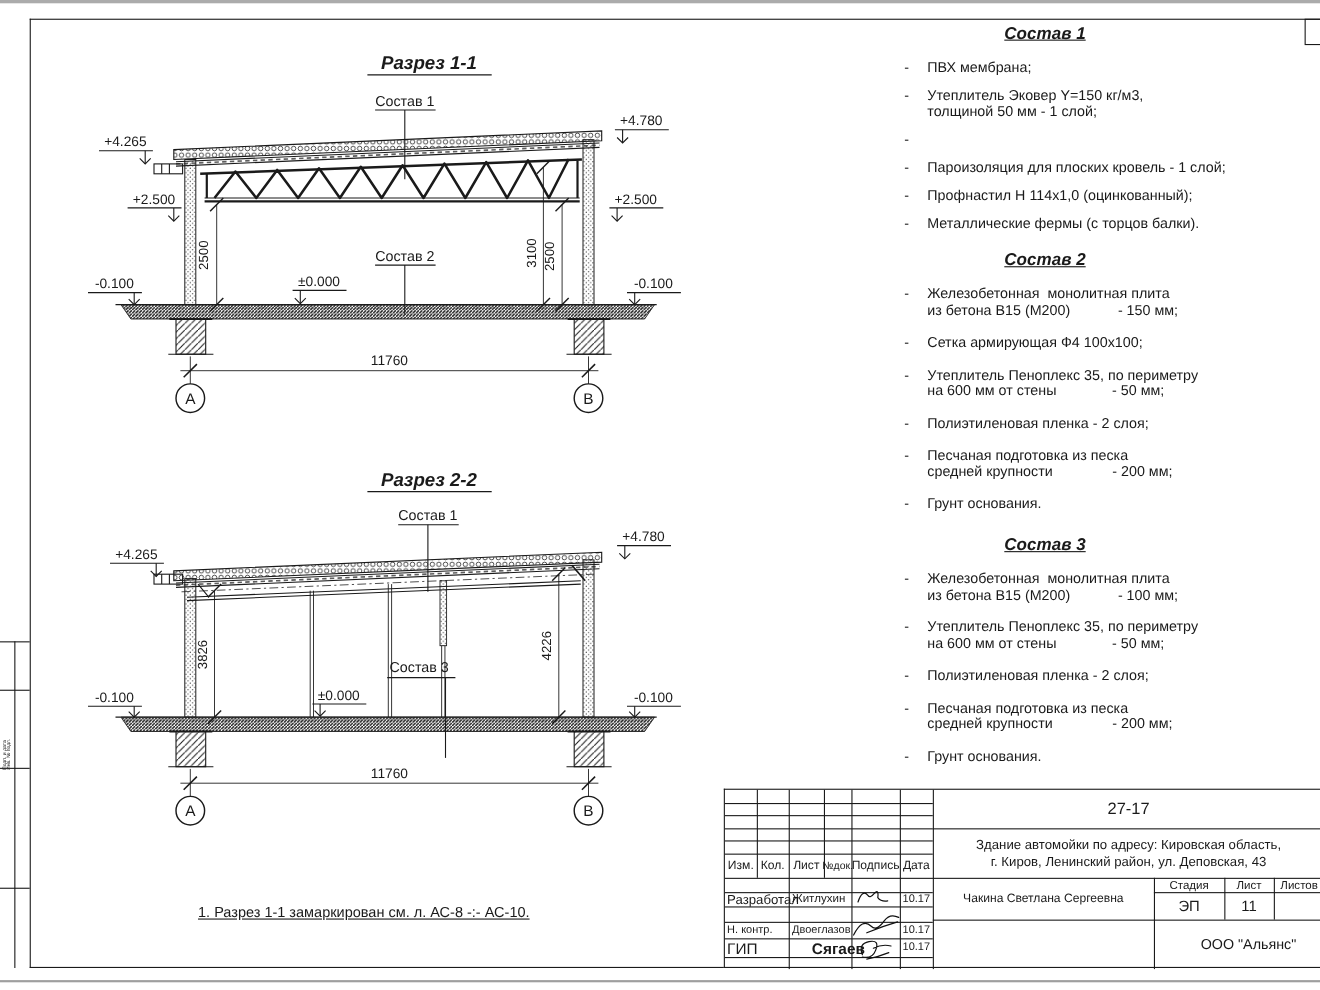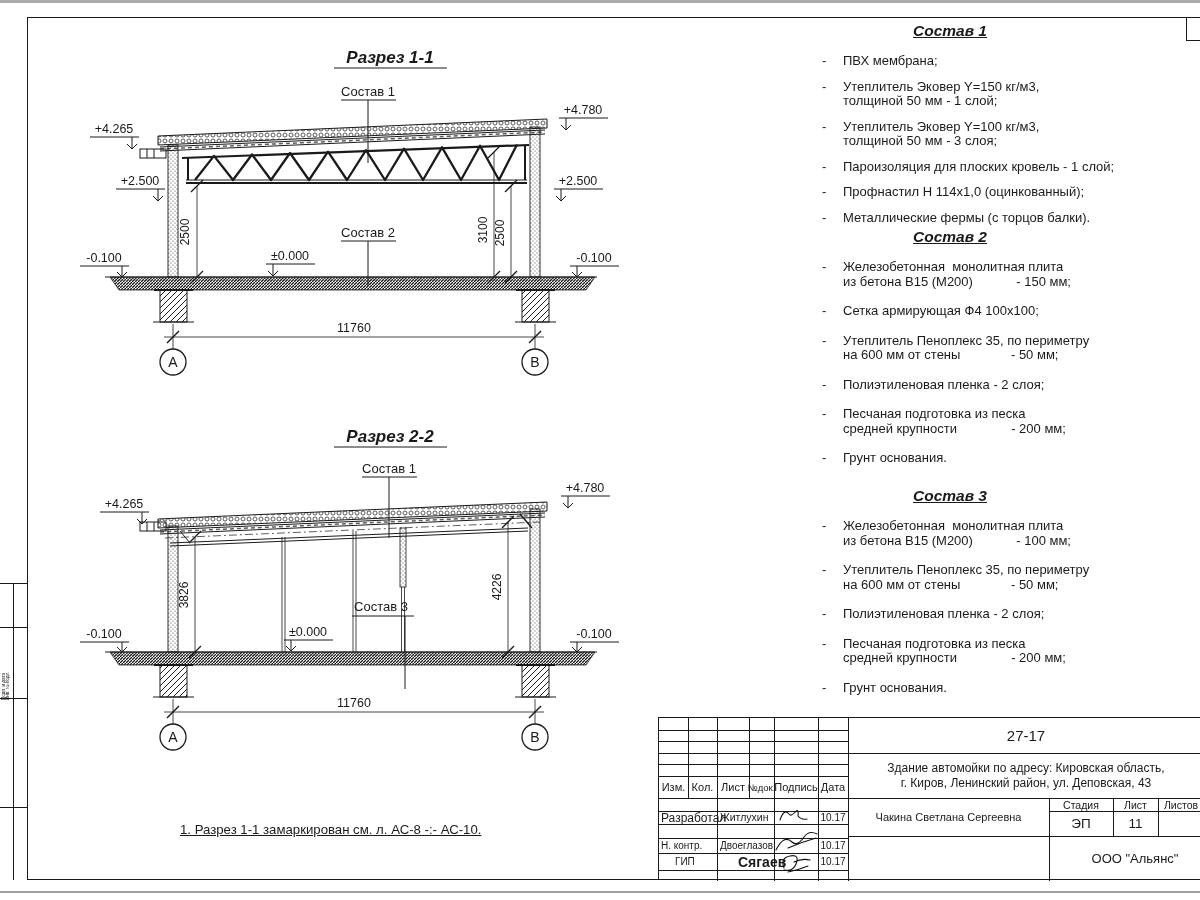--- a/index.html
+++ b/index.html
@@ -278,22 +278,20 @@
       <span class="dash">-</span>
       <div class="citext">ПВХ мембрана;</div>
     </div>
   <div class="ci">
       <span class="dash">-</span>
       <div class="citext">Утеплитель Эковер Y=150 кг/м3,
 толщиной 50 мм - 1 слой;</div>
     </div>
   <div class="ci">
       <span class="dash">-</span>
-      <div class="citext">Утеплитель Эковер Y=100 кг/м3,
-толщиной 50 мм - 3 слоя;</div>
     </div>
   <div class="ci">
       <span class="dash">-</span>
       <div class="citext">Пароизоляция для плоских кровель - 1 слой;</div>
     </div>
   <div class="ci">
       <span class="dash">-</span>
       <div class="citext">Профнастил Н 114х1,0 (оцинкованный);</div>
     </div>
   <div class="ci">
@@ -397,21 +395,21 @@
   <div class="cell" style="left:90px;top:58px;width:25px;height:22px;font-size:9.5px;">№док.</div>
   <div class="cell" style="left:115px;top:58px;width:44px;height:22px;font-size:11px;">Подпись</div>
   <div class="cell" style="left:159px;top:58px;width:30px;height:22px;font-size:11px;">Дата</div>
 
   <div class="cell left" style="left:2px;top:93px;width:56px;height:13px;font-size:12px;">Разработал</div>
   <div class="cell left" style="left:61px;top:92px;width:54px;height:14px;font-size:10.5px;">Житлухин</div>
   <div class="cell" style="left:159px;top:93px;width:30px;height:13px;font-size:10px;">10.17</div>
   <div class="cell left" style="left:2px;top:120px;width:56px;height:15px;font-size:10px;">Н. контр.</div>
   <div class="cell left" style="left:61px;top:120px;width:54px;height:15px;font-size:10px;">Двоеглазов</div>
   <div class="cell" style="left:159px;top:121px;width:30px;height:13px;font-size:10px;">10.17</div>
-  <div class="cell left" style="left:16px;top:135px;width:56px;height:17px;font-size:10px;">ГИП</div>
+  <div class="cell left" style="left:2px;top:135px;width:56px;height:17px;font-size:14px;">ГИП</div>
   <div class="cell left" style="left:79px;top:135px;width:54px;height:17px;font-size:14px;font-weight:bold;">Сягаев</div>
   <div class="cell" style="left:159px;top:137px;width:30px;height:13px;font-size:10px;">10.17</div>
 
   <svg class="abs" style="left:115px;top:86px;" width="46" height="72" viewBox="0 0 46 72">
     <g stroke="#111" fill="none" stroke-width="1.1" stroke-linecap="round">
       <path d="M6,16 Q10,4 15,10 Q17,13 21,8 Q25,4 24,12 q3,4 9,3"></path>
       <path d="M2,46 q8,-16 16,-8 q5,5 12,-5 q5,-7 13,-3 M14,44 q14,-6 28,-10"></path>
       <path d="M10,64 q-4,-10 6,-12 q10,-2 6,8 q-3,8 -12,6 m10,-8 q8,-4 16,-2 M14,68 q10,-2 20,-6"></path>
     </g>
   </svg>

